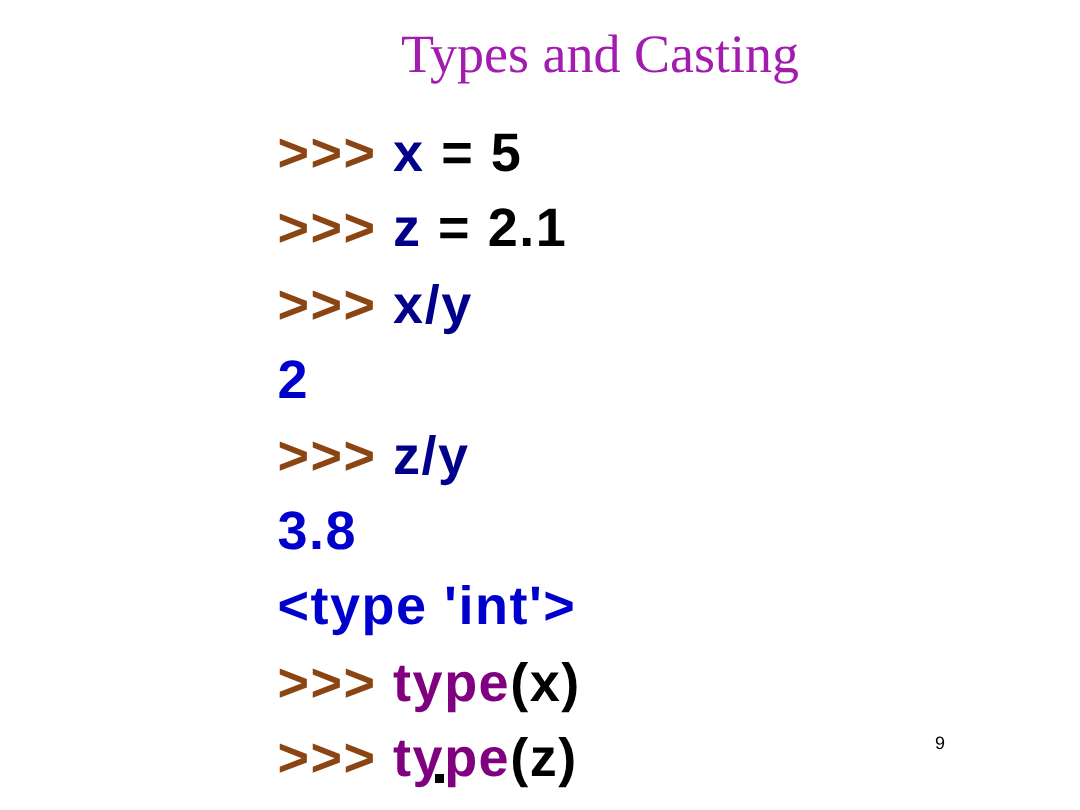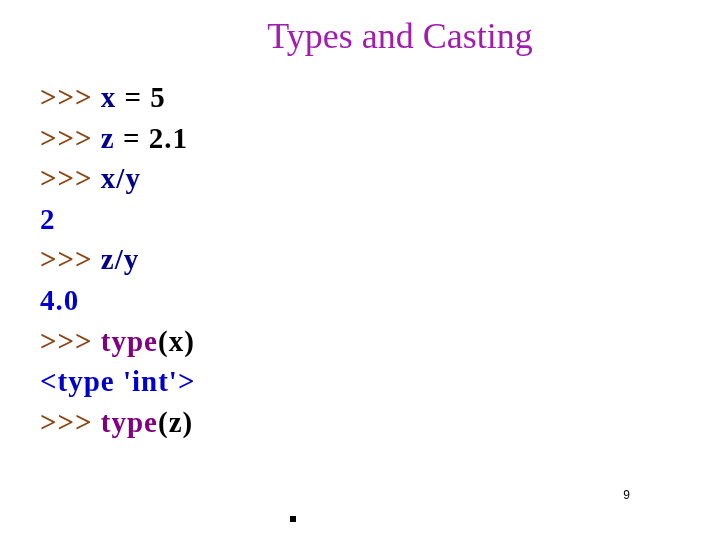--- a/index.html
+++ b/index.html
@@ -22,24 +22,25 @@
     }
     .title {
       font-size: 36px;
       color: #a21caf;
       text-align: center;
       font-weight: normal;
       margin-bottom: 20px;
       margin-left: 80px;
     }
     .code-block {
-      font-family: Liberation Serif, serif;
-      font-size: 29px;
+      font-family: Liberation Sans, sans-serif;
+      font-size: 36px;
       line-height: 1.4;
       font-weight: bold;
+      margin-left: 145px;
     }
     .code-line {
       white-space: pre;
       letter-spacing: 1px;
     }
     .prompt {
       color: #8b4513;
     }
     .keyword {
       color: #00008b;
@@ -72,21 +73,21 @@
 
 <div class="slide">
   <h1 class="title">Types and Casting</h1>
 
   <div class="code-block">
     <div class="code-line"><span class="prompt">&gt;&gt;&gt; </span><span class="keyword">x</span><span> = 5</span></div>
     <div class="code-line"><span class="prompt">&gt;&gt;&gt; </span><span class="keyword">z</span><span> = 2.1</span></div>
     <div class="code-line"><span class="prompt">&gt;&gt;&gt; </span><span class="keyword">x/y</span></div>
     <div class="code-line output">2</div>
     <div class="code-line"><span class="prompt">&gt;&gt;&gt; </span><span class="keyword">z/y</span></div>
-    <div class="code-line output">4.0</div>
+    <div class="code-line output">3.8</div>
+    <div class="code-line output">&lt;type 'int'&gt;</div>
     <div class="code-line"><span class="prompt">&gt;&gt;&gt; </span><span class="builtin">type</span><span>(x)</span></div>
-    <div class="code-line output">&lt;type 'int'&gt;</div>
     <div class="code-line"><span class="prompt">&gt;&gt;&gt; </span><span class="builtin">type</span><span>(z)</span></div>
   </div>
 
   <div class="page-number">9</div>
   <div class="dot"></div>
 </div>
 
 </body></html>

